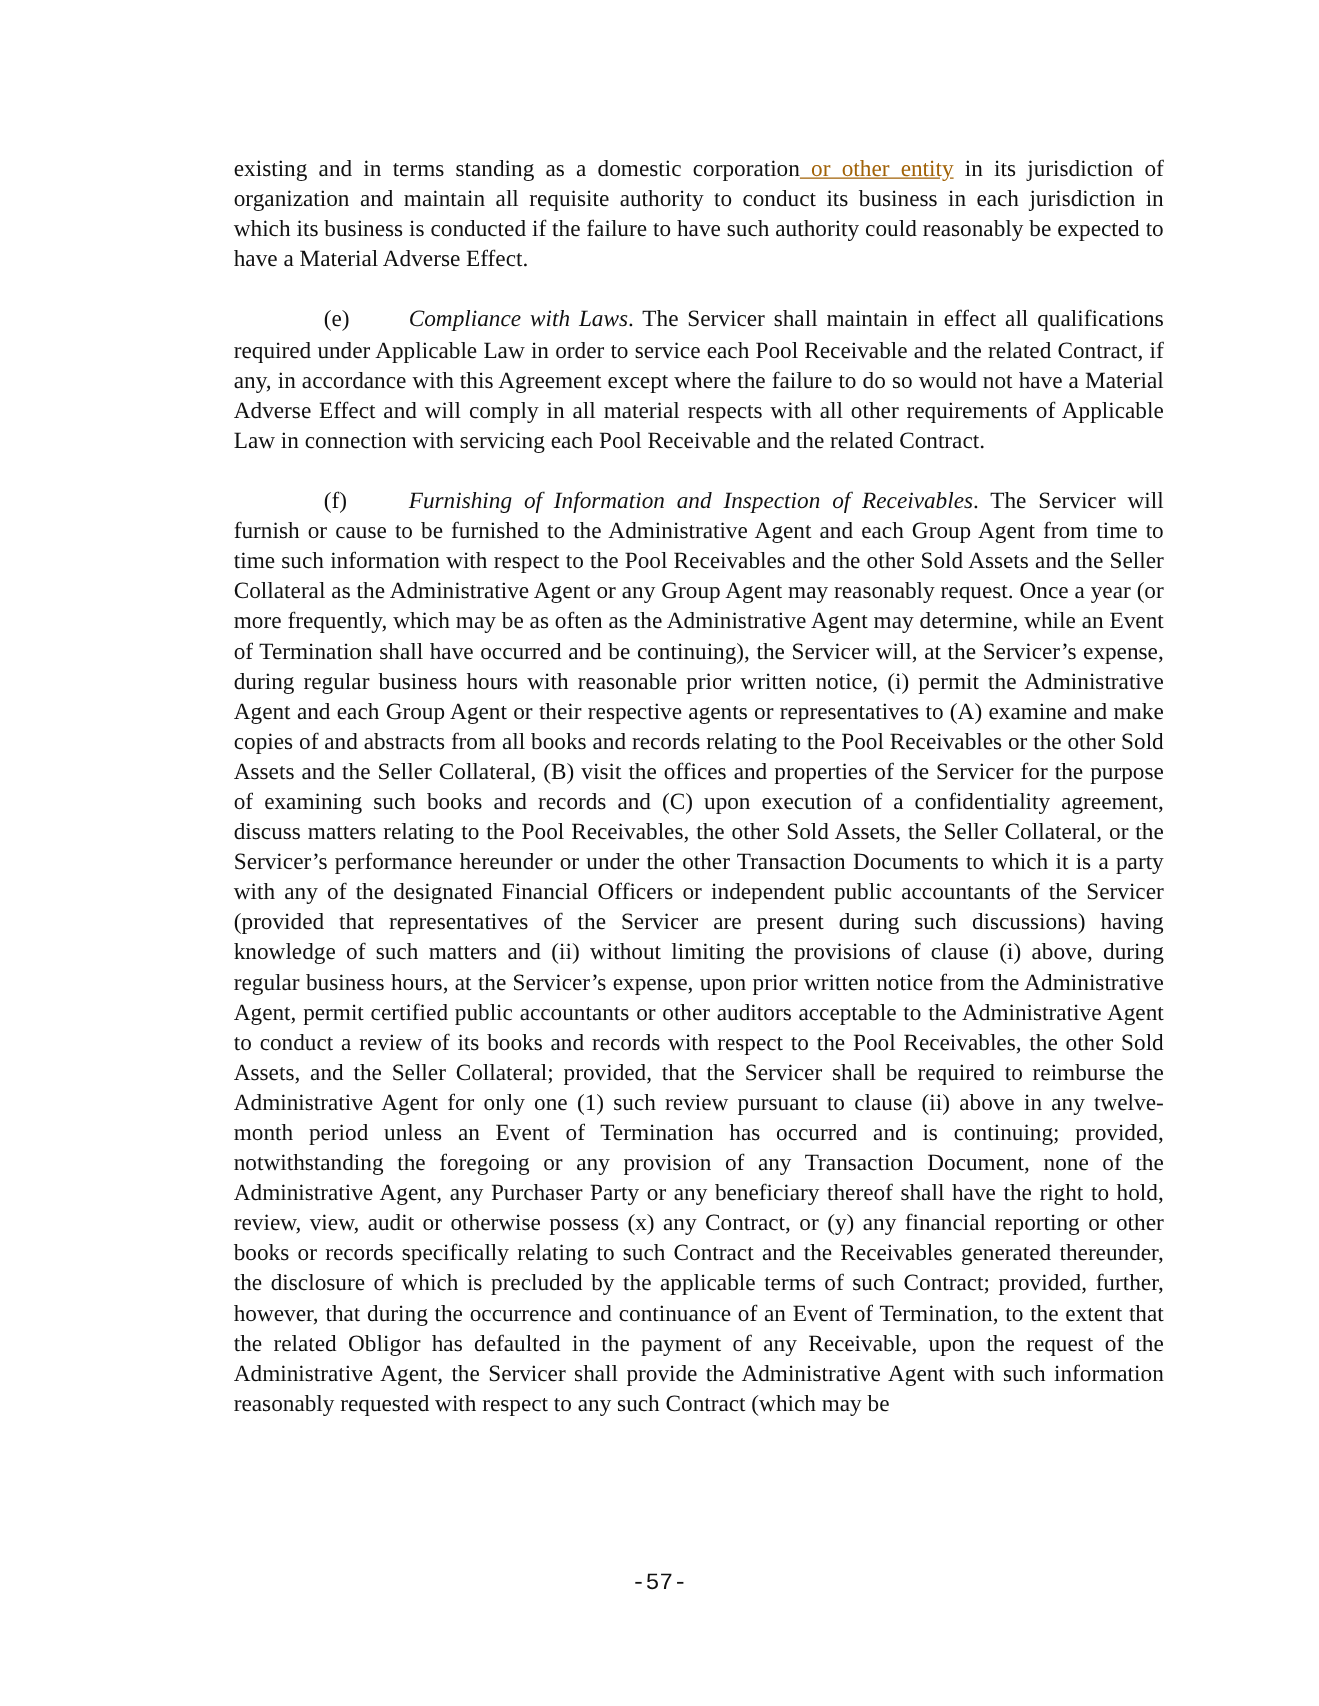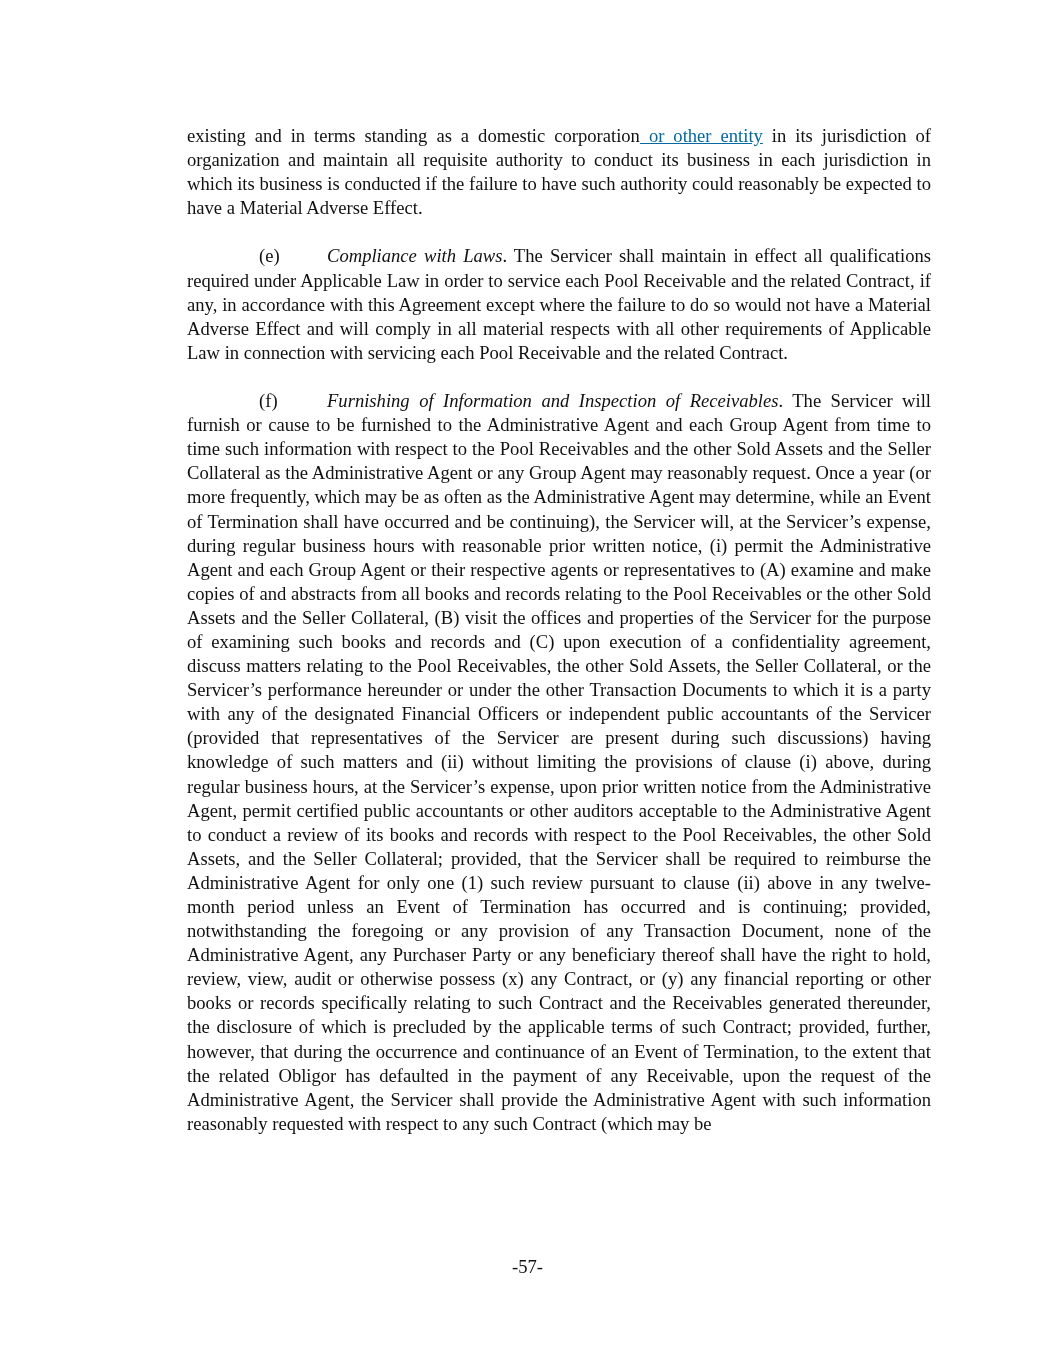--- a/index.html
+++ b/index.html
@@ -38,30 +38,30 @@
     }
     .heading {
       font-style: italic;
       margin-left: 16px;
     }
     .italic {
     }
     .ref {
     }
     .link {
-      color: #0369a1;
+      color: #a16207;
       text-decoration: underline;
     }
     .page-number {
       position: absolute;
       left: 0;
       width: 1055px;
       top: 1256px;
       text-align: center;
-      font-family: Liberation Serif, serif;
+      font-family: Liberation Mono, monospace;
       font-size: 18.6px;
       color: #111111;
     }
   </style>
 </head>
 <body>
 
 <div class="page">
 
   <p class="para">

